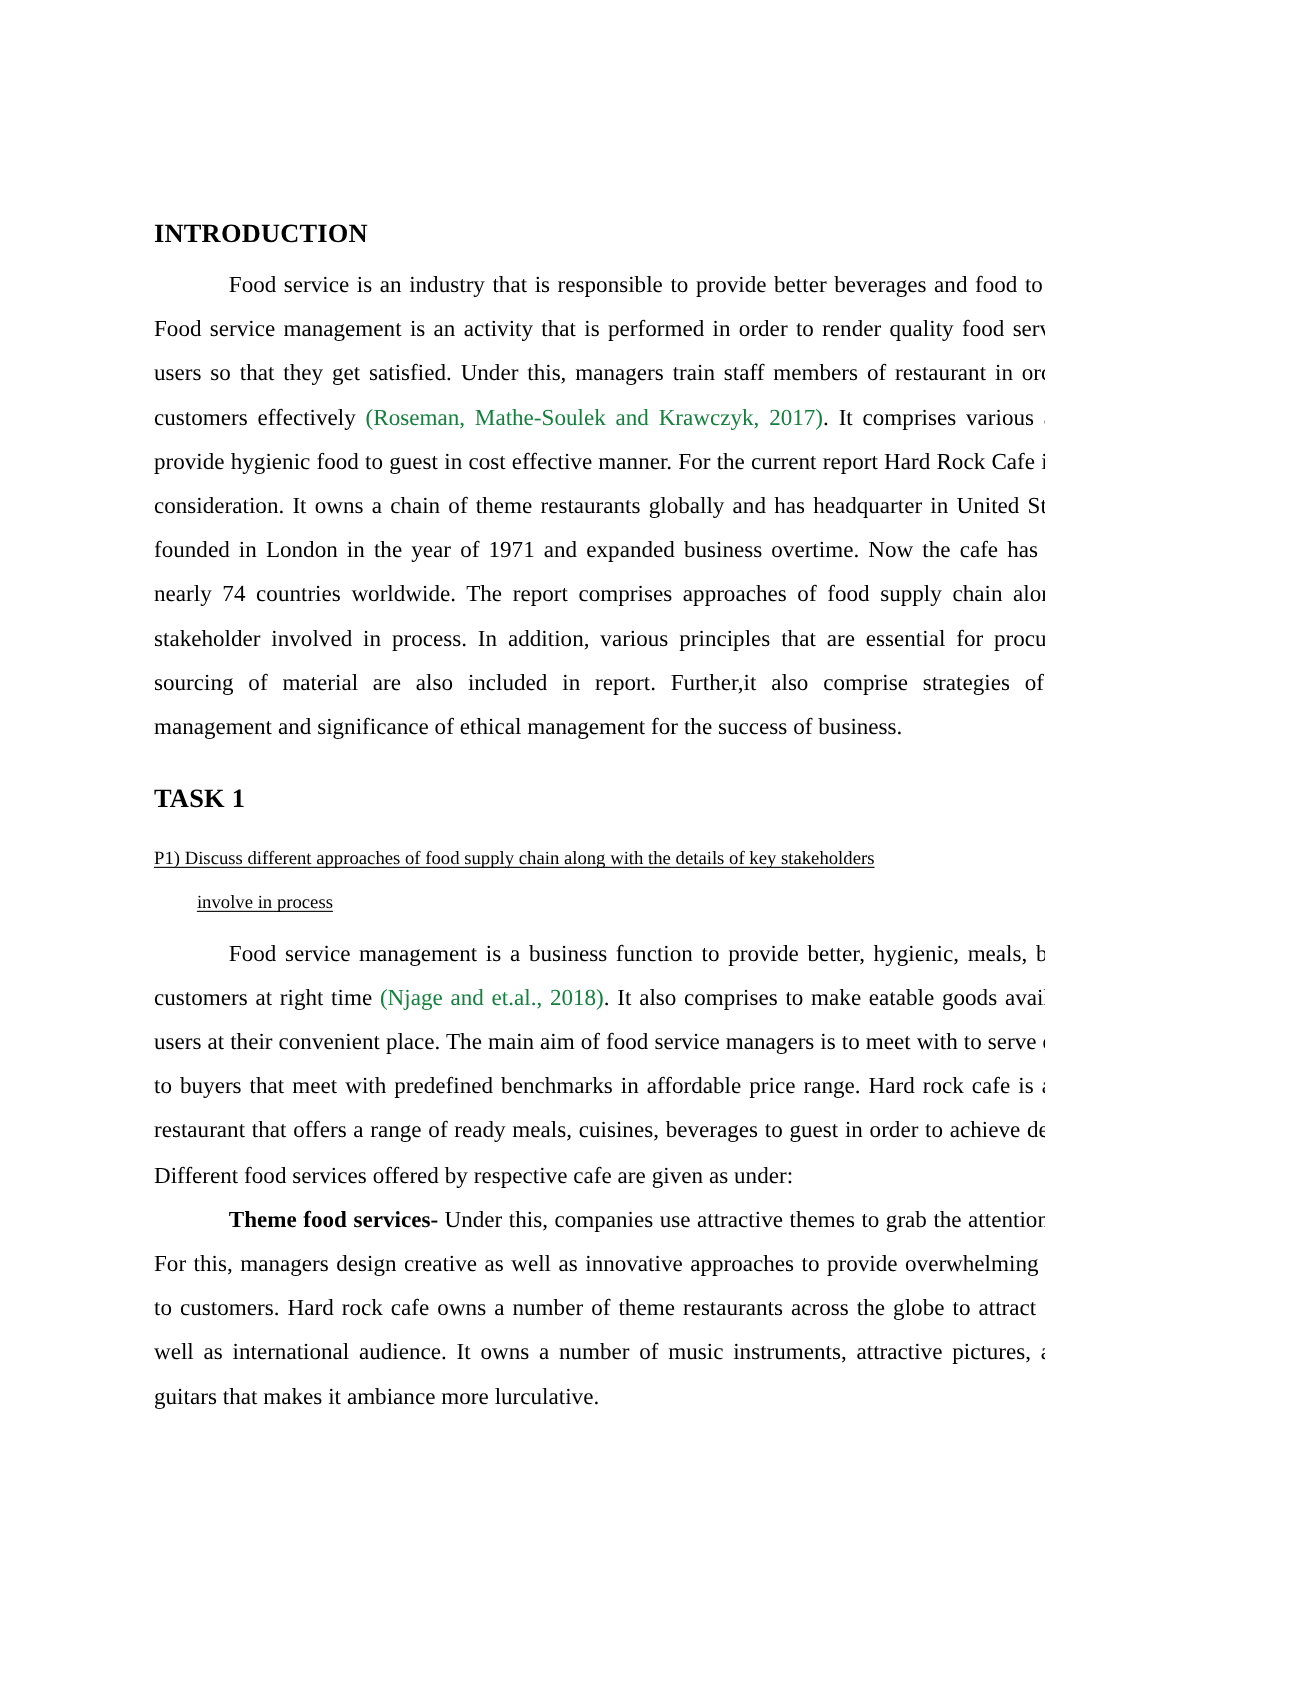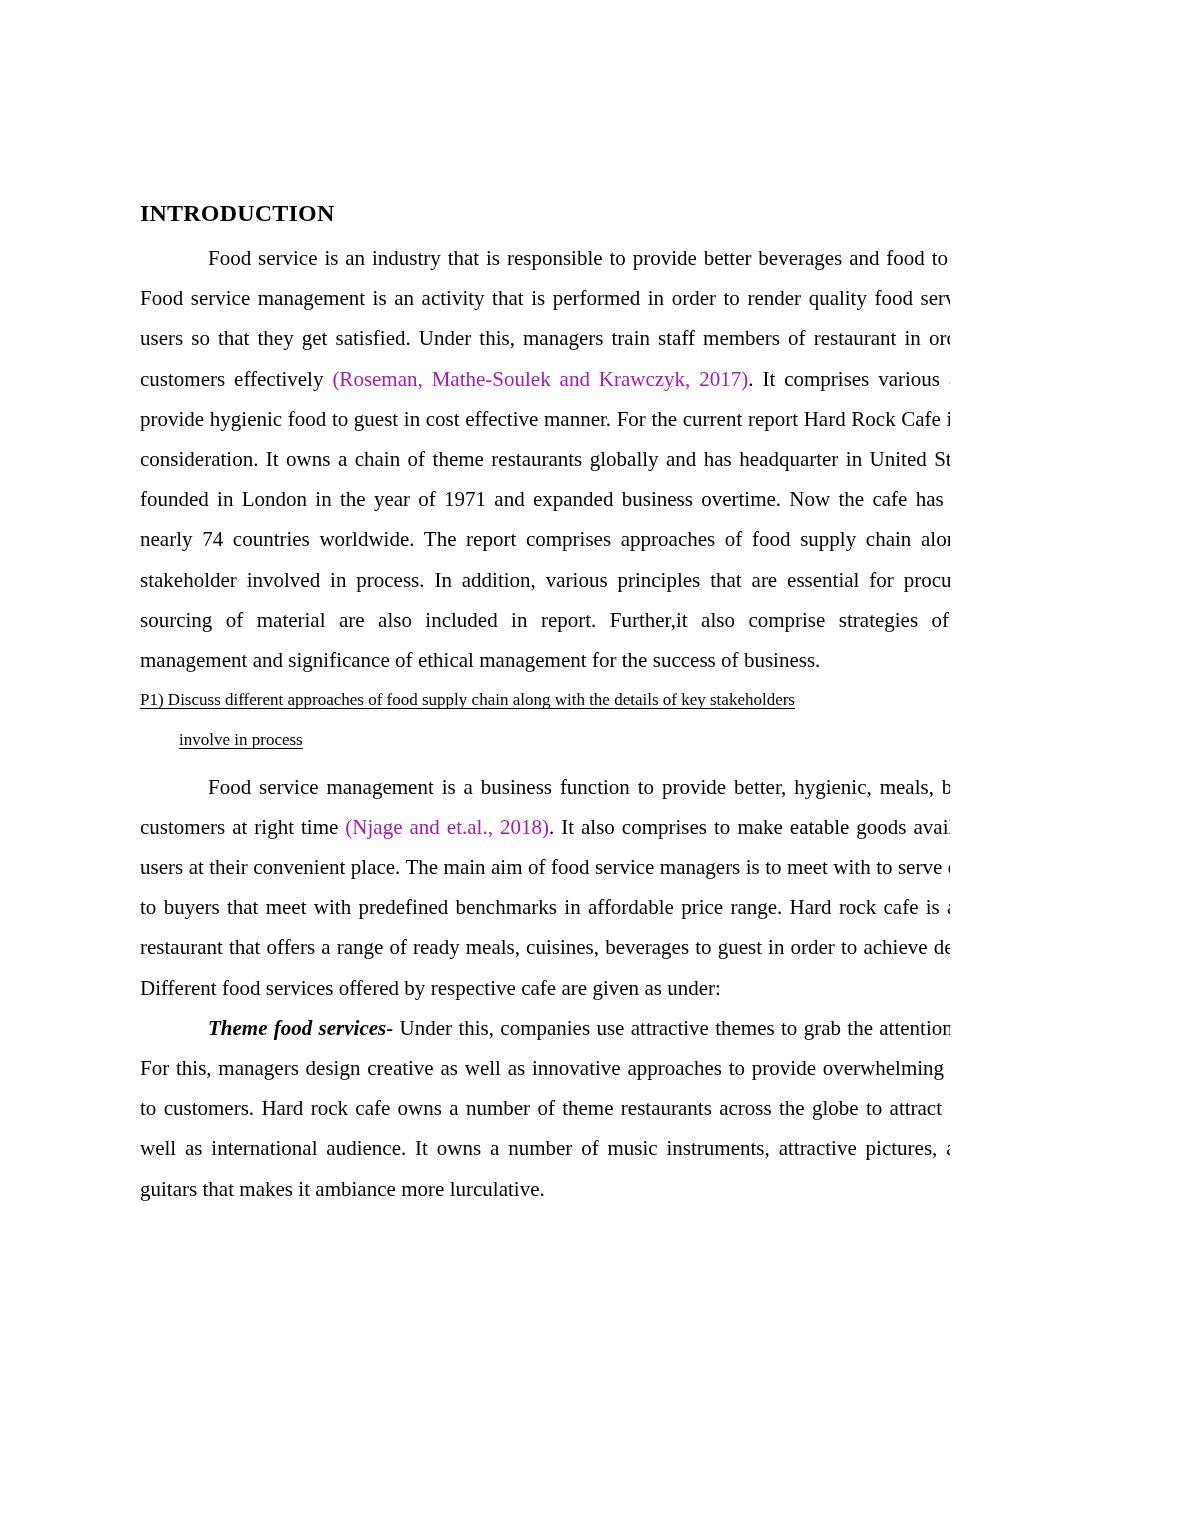--- a/index.html
+++ b/index.html
@@ -55,37 +55,37 @@
     display: block;
     text-decoration: underline;
     text-underline-offset: 3px;
   }
   .q-heading .q-line.indent {
     margin-left: 39px;
     width: max-content;
     max-width: 100%;
   }
   .cite {
-    color: #a21caf;
+    color: #15803d;
   }
   .lead-term {
     font-weight: bold;
-    font-style: italic;
   }
 </style>
 </head>
 <body>
 
 <div class="page">
   <div class="content">
 
     <h1 class="doc-heading">INTRODUCTION</h1>
 
     <p class="body-para"><span>Food service is an industry that is responsible to provide better beverages and food to consumers. Food service management is an activity that is performed in order to render quality food services to end users so that they get satisfied. Under this, managers train staff members of restaurant in order to serve customers effectively </span><span class="cite">(Roseman, Mathe-Soulek and Krawczyk, 2017)</span><span>. It comprises various activities to   provide hygienic food to guest in cost effective manner. For the current report Hard Rock Cafe is taken into consideration. It owns a chain of theme restaurants globally and has headquarter in United States. It was founded in London in the year of 1971 and expanded business overtime. Now the cafe has presence in nearly 74 countries worldwide. The report comprises approaches of food supply chain along with the stakeholder involved in process. In addition, various principles that are essential for procurement and sourcing  of material are also included in report. Further,it also comprise strategies of operations management and significance of ethical management for the success of business.</span></p>
 
+    <h1 class="doc-heading task">TASK 1</h1>
 
     <div class="q-heading">
       <span class="q-line">P1) Discuss different approaches of food supply chain along with the details of key stakeholders</span>
       <span class="q-line indent">involve in process</span>
     </div>
 
     <p class="body-para"><span>Food service management is a business function to provide better, hygienic, meals, beverages to customers at right time </span><span class="cite">(Njage and et.al., 2018)</span><span>. It also comprises to make eatable goods available to end users at their convenient place. The main aim of food service managers is to meet with to serve quality food to buyers that meet with predefined benchmarks in affordable price range. Hard rock cafe is a prominent restaurant that offers a range of ready meals, cuisines, beverages to guest in order to achieve desired goals. Different food services offered by respective cafe are given as under:</span></p>
 
     <p class="body-para"><span class="lead-term">Theme food services-</span><span> Under this, companies use attractive themes to grab the attention of visitors. For this, managers design creative as well as innovative approaches to provide overwhelming experiences to customers. Hard rock cafe owns a number of theme restaurants across the globe to attract domestic as well as international audience. It owns a number of music instruments, attractive pictures, autographed guitars that makes it ambiance more lurculative.</span></p>
 

